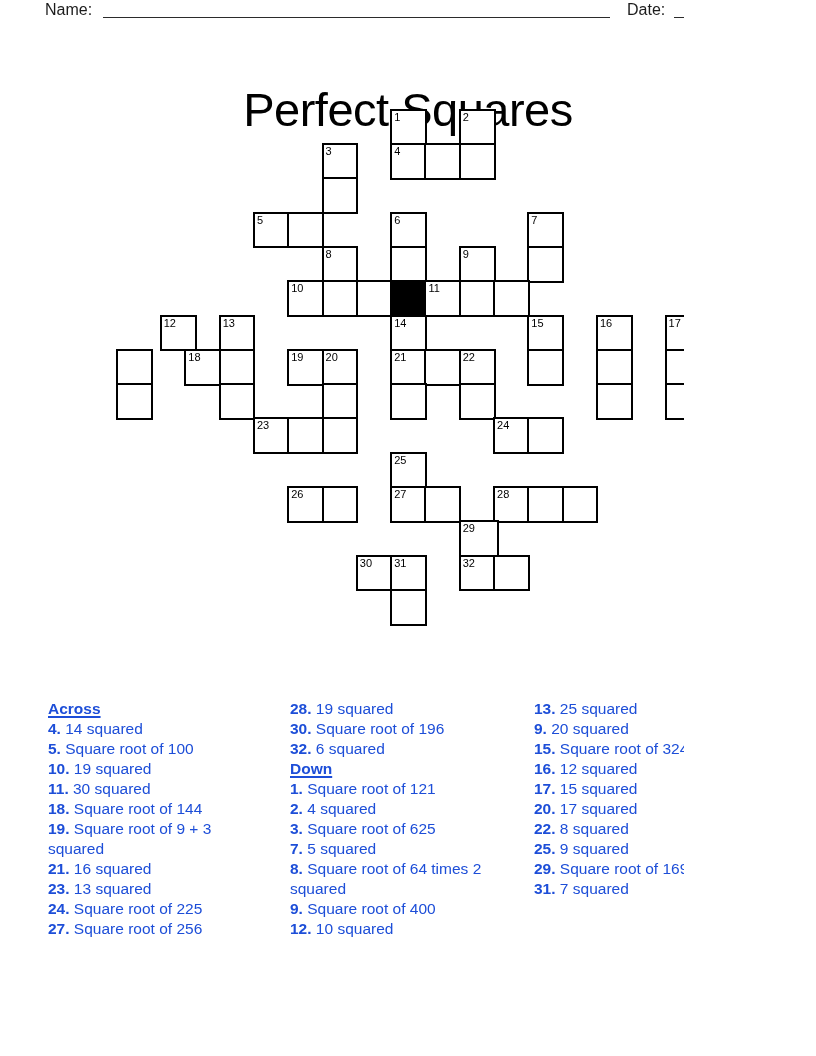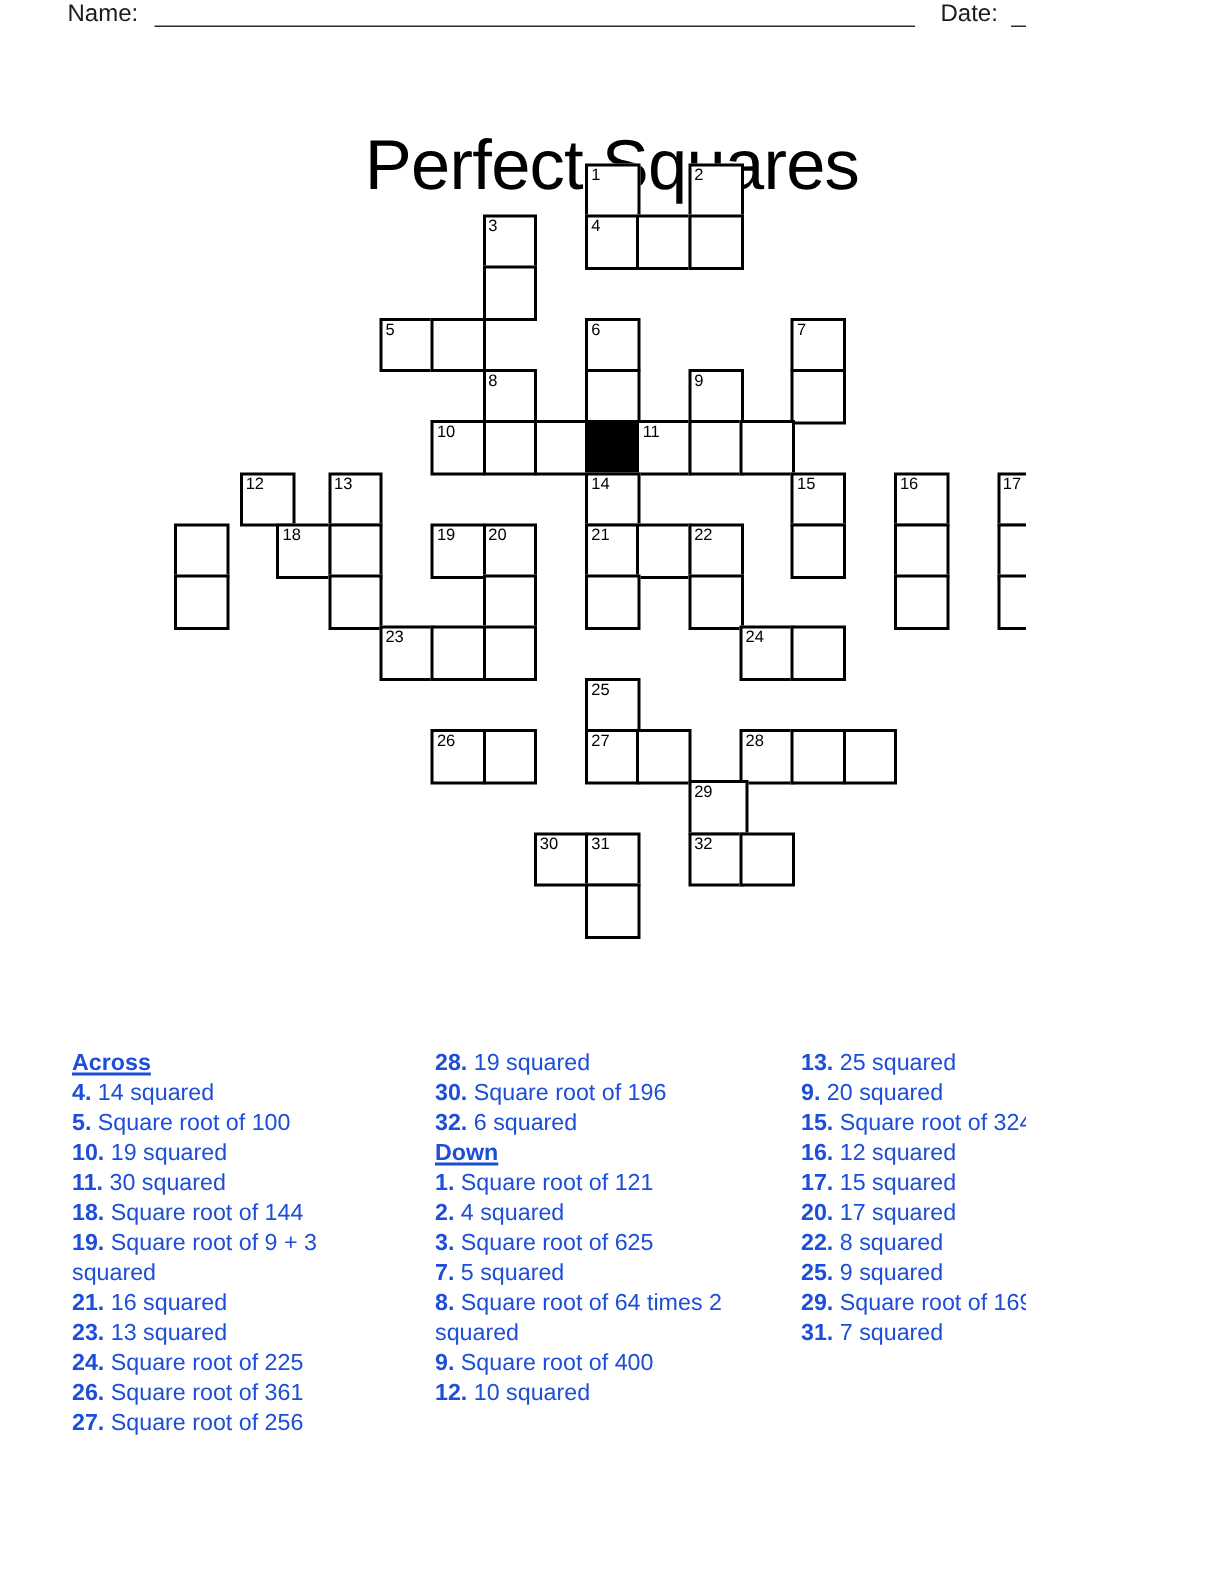--- a/index.html
+++ b/index.html
@@ -185,21 +185,20 @@
         <div class="clue-header">Across</div>
         <div class="clue"><b>4. </b><span>14 squared</span></div>
         <div class="clue"><b>5. </b><span>Square root of 100</span></div>
         <div class="clue"><b>10. </b><span>19 squared</span></div>
         <div class="clue"><b>11. </b><span>30 squared</span></div>
         <div class="clue"><b>18. </b><span>Square root of 144</span></div>
         <div class="clue"><b>19. </b><span>Square root of 9 + 3 squared</span></div>
         <div class="clue"><b>21. </b><span>16 squared</span></div>
         <div class="clue"><b>23. </b><span>13 squared</span></div>
         <div class="clue"><b>24. </b><span>Square root of 225</span></div>
-        <div class="clue"><b>26. </b><span>Square root of 361</span></div>
         <div class="clue"><b>27. </b><span>Square root of 256</span></div>
       </div>
     <div class="clue-col" id="clue-col-1">
         <div class="clue"><b>28. </b><span>19 squared</span></div>
         <div class="clue"><b>30. </b><span>Square root of 196</span></div>
         <div class="clue"><b>32. </b><span>6 squared</span></div>
         <div class="clue-header">Down</div>
         <div class="clue"><b>1. </b><span>Square root of 121</span></div>
         <div class="clue"><b>2. </b><span>4 squared</span></div>
         <div class="clue"><b>3. </b><span>Square root of 625</span></div>

